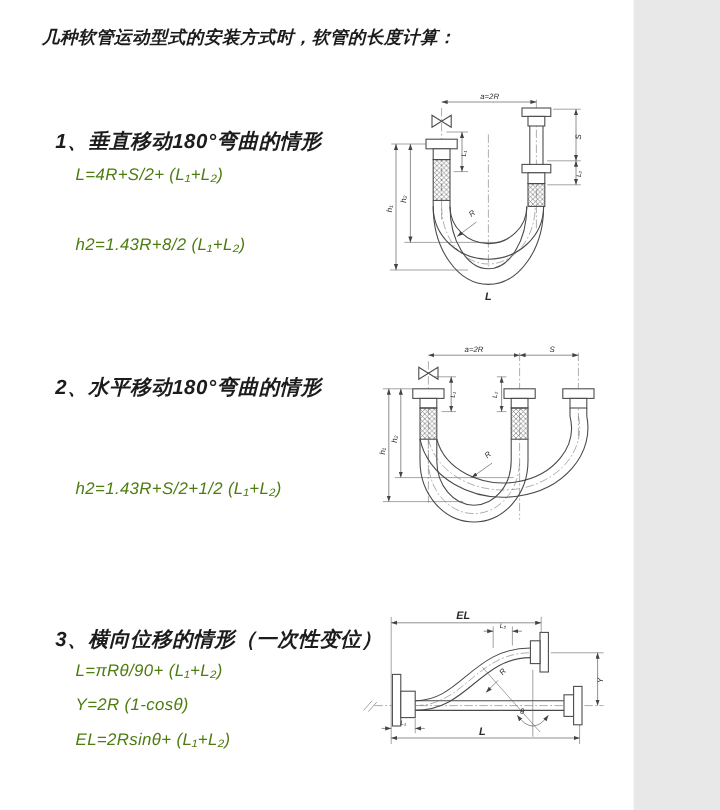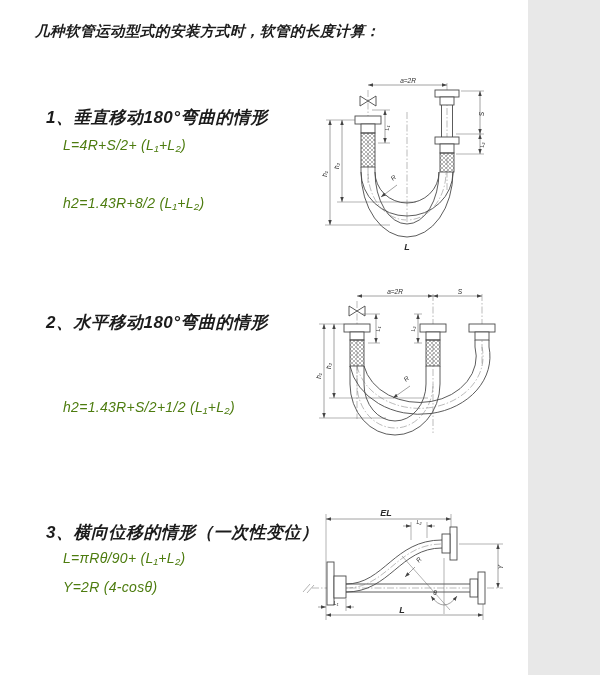--- a/index.html
+++ b/index.html
@@ -30,21 +30,22 @@
 
   <div class="sec-heading" style="left:46px;top:106px;">1、垂直移动180°弯曲的情形</div>
   <div class="formula" style="left:63px;top:137px;">L=4R+S/2+ (L₁+L₂)</div>
   <div class="formula" style="left:63px;top:195px;">h2=1.43R+8/2 (L₁+L₂)</div>
 
   <div class="sec-heading" style="left:46px;top:311px;text-align:center;">2、水平移动180°弯曲的情形</div>
   <div class="formula" style="left:63px;top:399px;">h2=1.43R+S/2+1/2 (L₁+L₂)</div>
 
   <div class="sec-heading" style="left:46px;top:521px;">3、横向位移的情形（一次性变位）</div>
   <div class="formula" style="left:63px;top:550px;">L=πRθ/90+ (L₁+L₂)</div>
-  <div class="formula" style="left:63px;top:579px;">Y=2R (4-cosθ)</div>
+  <div class="formula" style="left:63px;top:579px;">Y=2R (1-cosθ)</div>
+  <div class="formula" style="left:63px;top:608px;">EL=2Rsinθ+ (L₁+L₂)</div>
 
   <svg style="left:300px;top:70px;" width="240" height="195" viewBox="0 0 240 195">
     <defs>
       <marker id="ar1" orient="auto-start-reverse" markerUnits="userSpaceOnUse" markerWidth="6" markerHeight="5" refX="5" refY="1.75">
         <path d="M0,0 L5,1.75 L0,3.5 Z" fill="#444"></path>
       </marker>
       <pattern id="ht1" width="4" height="4" patternUnits="userSpaceOnUse">
         <path d="M0,0 L4,4 M4,0 L0,4" stroke="#6a6a6a" stroke-width=".5"></path>
       </pattern>
     </defs>

